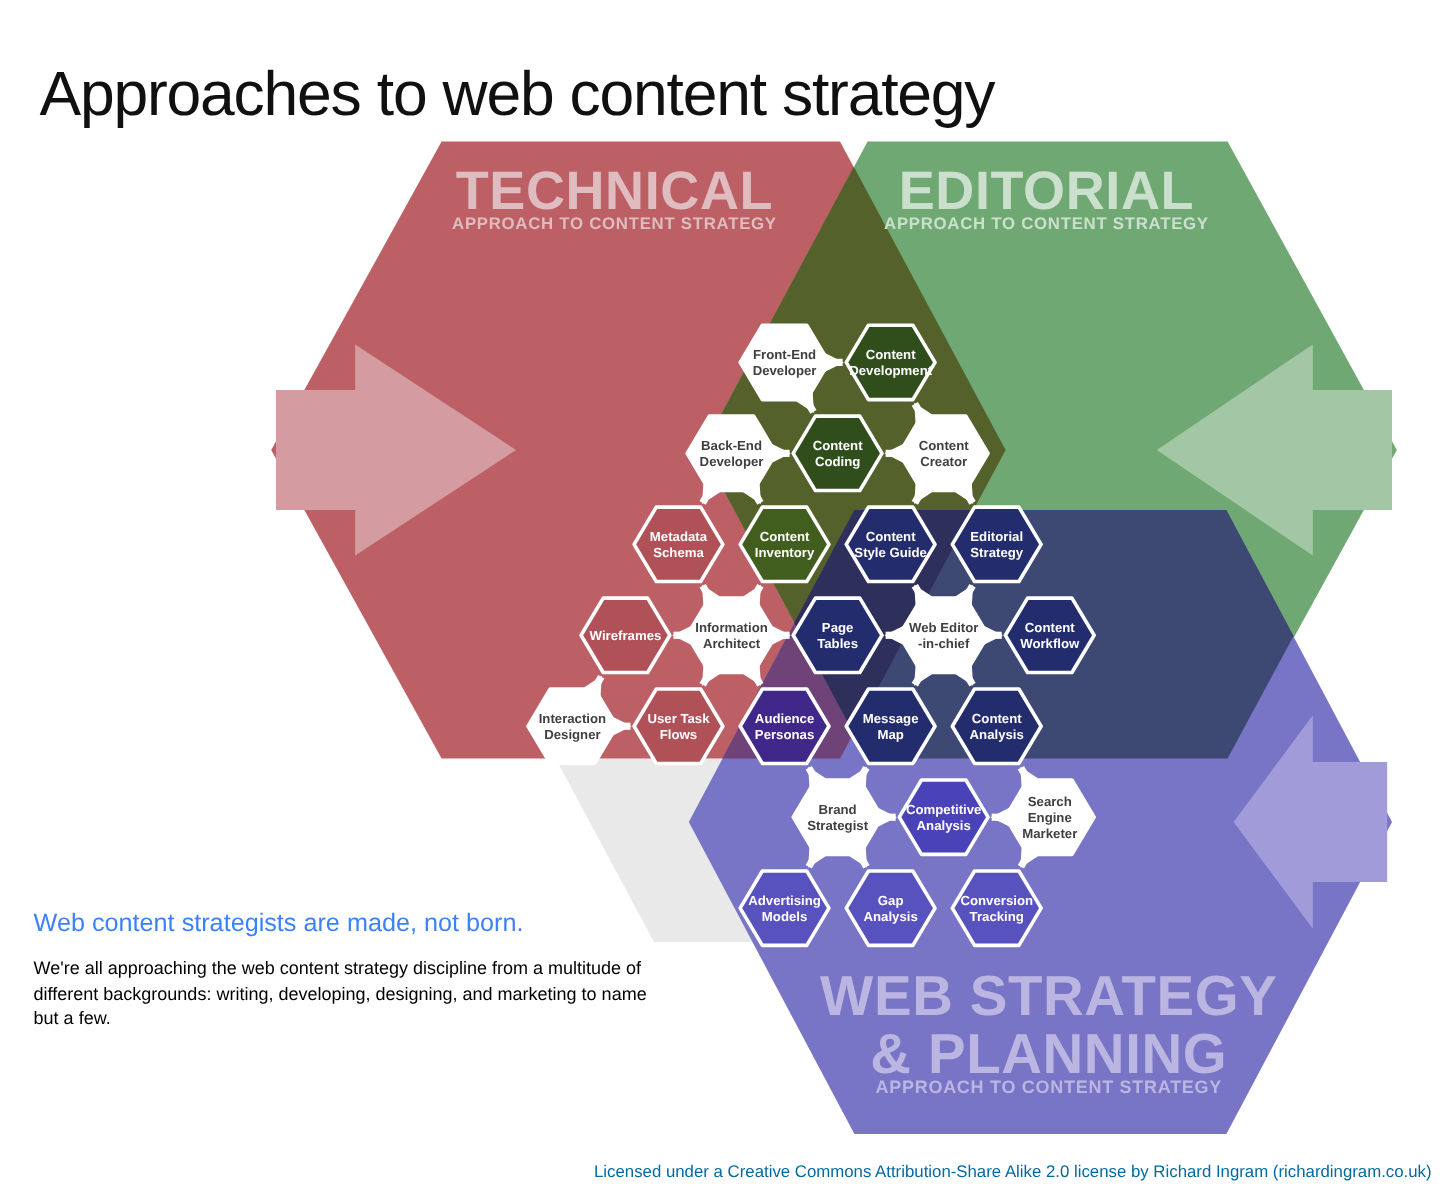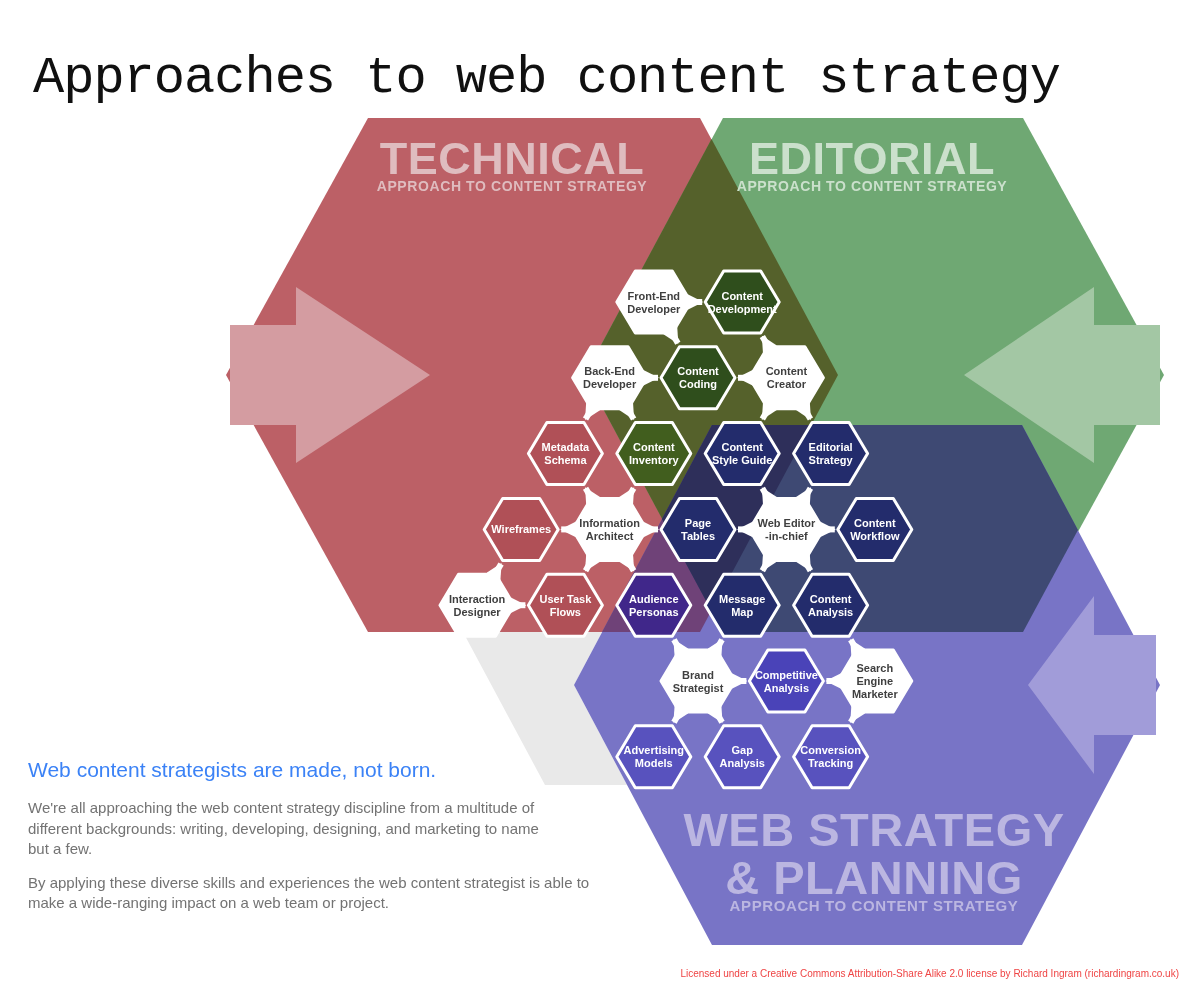--- a/index.html
+++ b/index.html
@@ -2,38 +2,38 @@
 <html><head>
 <meta charset="utf-8">
 <style>
   html,body{margin:0;padding:0;}
   body{
     width:1200px;height:992px;position:relative;background:#ffffff;
     font-family:"Liberation Sans",sans-serif;overflow:hidden;
   }
   #page-title{
     position:absolute;left:33px;top:14px;font-size:52px;font-weight:400;
-    letter-spacing:-1px;color:#101010;white-space:nowrap;font-family:Liberation Mono, monospace;
+    letter-spacing:-1px;color:#101010;white-space:nowrap;
   }
   svg text{font-family:"Liberation Sans",sans-serif;}
   .hex-title{font-weight:bold;font-size:45px;text-anchor:middle;letter-spacing:0.5px;}
   .hex-title-web{font-weight:bold;font-size:47px;text-anchor:middle;letter-spacing:0.5px;}
   .hex-sub{font-weight:bold;font-size:14px;text-anchor:middle;letter-spacing:0.6px;}
   .hex-sub-web{font-weight:bold;font-size:15px;text-anchor:middle;letter-spacing:0.6px;}
   .node-label{font-size:11px;font-weight:bold;text-anchor:middle;}
   #footer-block{
     position:absolute;left:28px;top:758px;width:640px;color:#000;
   }
   #footer-heading{font-size:21px;font-weight:400;color:#3b82f6;margin:0 0 16px 0;}
   .footer-para{
-    font-size:15px;line-height:20.5px;color:#737373;margin:0 0 13px 0;
+    font-size:15px;line-height:20.5px;color:#000000;margin:0 0 13px 0;
     white-space:pre-line;
   }
   #license-line{
-    position:absolute;right:21px;top:968px;font-size:10px;color:#ef4444;
+    position:absolute;right:7px;top:968px;font-size:14px;color:#0369a1;
     white-space:nowrap;
   }
 </style>
 </head>
 <body>
 
 <h1 id="page-title">Approaches to web content strategy</h1>
 
 <svg id="diagram" width="1200" height="992" viewBox="0 0 1200 992" style="position:absolute;left:0;top:0;">
   <defs>
@@ -228,17 +228,15 @@
         <text x="0" y="10.5" class="node-label" fill="#FFFFFF">Tracking</text>
       </g>
     </g>
 </svg>
 
 <div id="footer-block">
   <h2 id="footer-heading">Web content strategists are made, not born.</h2>
   <p class="footer-para">We're all approaching the web content strategy discipline from a multitude of
 different backgrounds: writing, developing, designing, and marketing to name
 but a few.</p>
-  <p class="footer-para">By applying these diverse skills and experiences the web content strategist is able to
-make a wide-ranging impact on a web team or project.</p>
 </div>
 
 <div id="license-line">Licensed under a Creative Commons Attribution-Share Alike 2.0 license by Richard Ingram (richardingram.co.uk)</div>
 
 </body></html>

